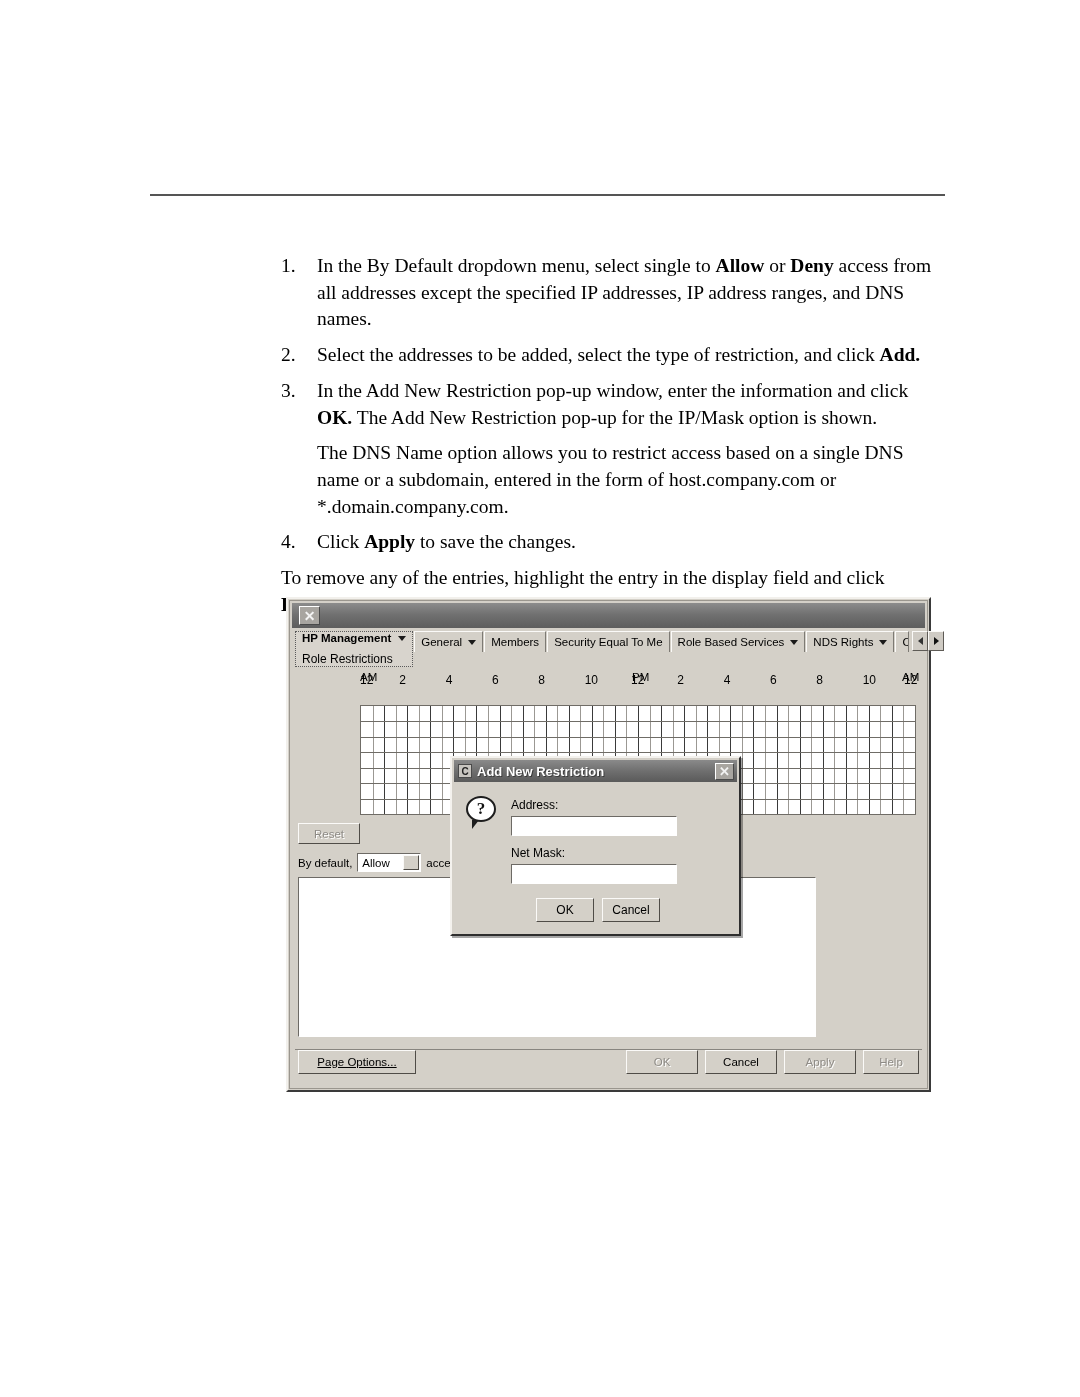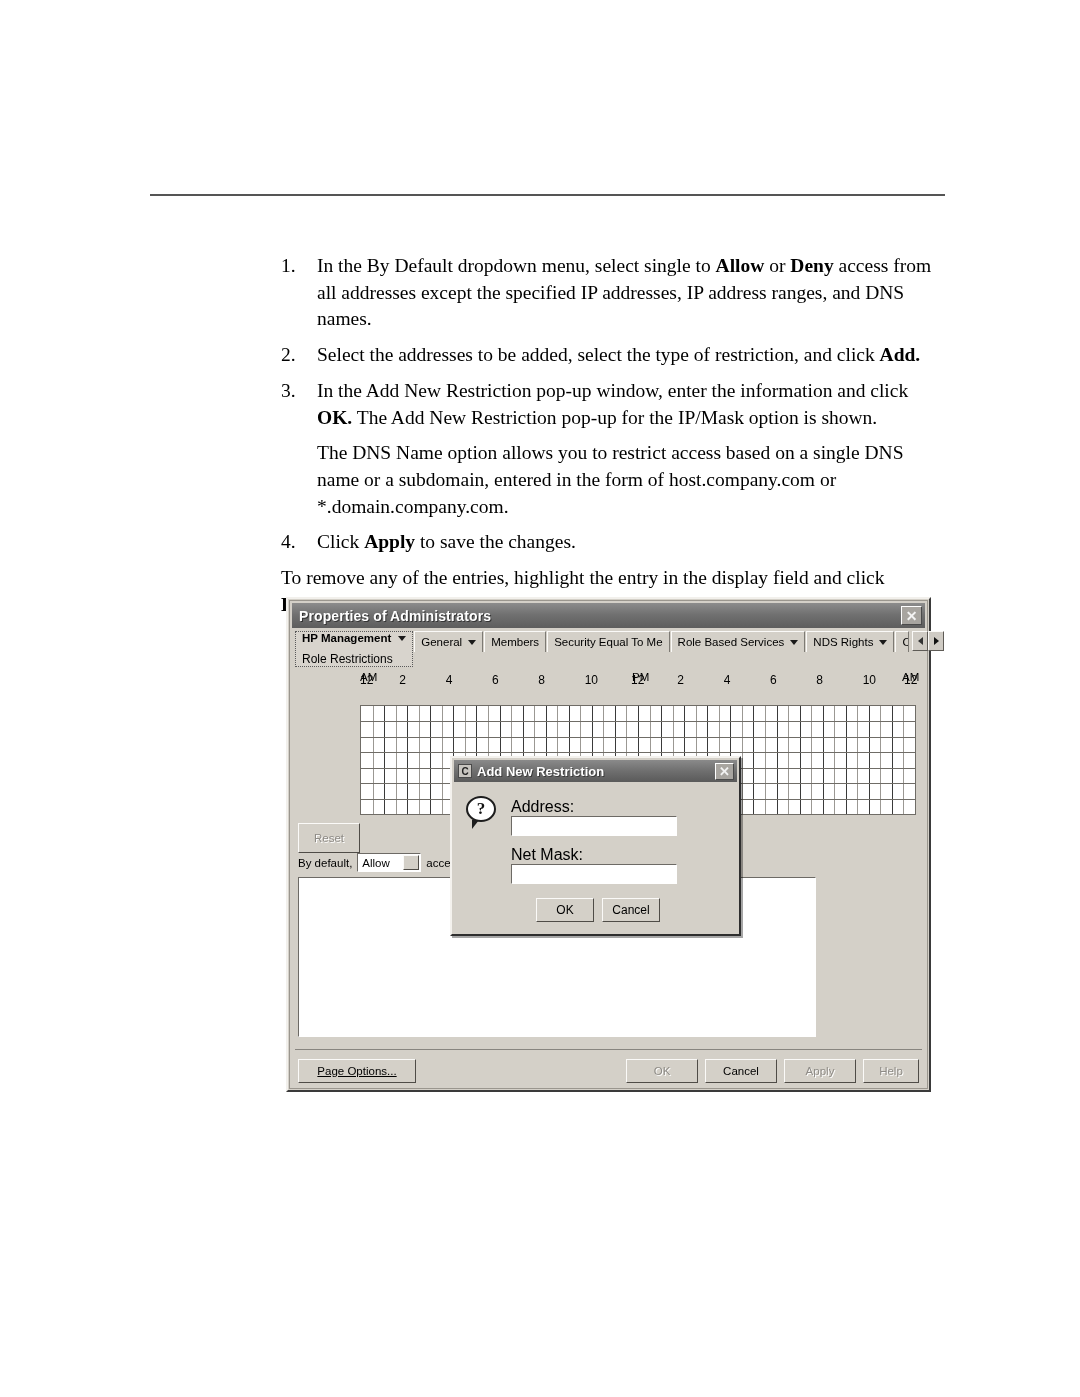--- a/index.html
+++ b/index.html
@@ -216,21 +216,21 @@
     border-left: 1.5px solid #fbfaf8;
     border-right: 1.5px solid #4f4c47;
     border-bottom: 1.5px solid #4f4c47;
     font-size: 11.5px;
     font-family: "Liberation Sans", sans-serif;
     color: #000;
     display: flex; align-items: center; justify-content: center;
   }
   .btn.disabled { color: #8e8b86; text-shadow: 1px 1px 0 #ffffff; }
 
-  .reset-btn { position: absolute; left: 8px; top: 222px; width: 62px; height: 30px; }
+  .reset-btn { position: absolute; left: 8px; top: 222px; width: 62px; height: 21px; }
 
   .bydefault {
     position: absolute; left: 8px; top: 252px;
     display: flex; align-items: center; gap: 5px;
     font-size: 11.5px; white-space: nowrap;
   }
   .combo {
     display: flex; align-items: center;
     height: 19px; background: #ffffff;
     border-top: 1.5px solid #6d6a65;
@@ -289,21 +289,21 @@
   }
   .rightpanel .btn { width: 88px; height: 23px; margin-top: 6px; }
 
   
   .bottombar {
     position: absolute;
     left: 5px; right: 5px; bottom: 5px;
     height: 34px;
     border-top: 1.5px solid #88857f;
     display: flex;
-    align-items: flex-end;
+    align-items: flex-start;
   }
   .bottombar .btn { height: 24px; }
   .btn-pageopt { width: 118px; margin-left: 3px; }
   .spacer { flex: 1 1 auto; }
   .btn-ok { width: 72px; margin-right: 7px; }
   .btn-cancel { width: 72px; margin-right: 7px; }
   .btn-apply { width: 72px; margin-right: 7px; }
   .btn-help { width: 56px; margin-right: 3px; }
   .ul { text-decoration: underline; }
 
@@ -360,21 +360,21 @@
   }
   .qicon::after {
     content: "";
     position: absolute;
     left: 4px; bottom: -9px;
     width: 0; height: 0;
     border-left: 7px solid #1d1d1d;
     border-bottom: 9px solid transparent;
   }
   .dlg-label {
-    position: absolute; font-size: 16px; color: #000;
+    position: absolute; font-size: 12px; color: #000;
   }
   .dlg-input {
     position: absolute;
     height: 20px;
     background: #ffffff;
     border-top: 1.5px solid #6d6a65;
     border-left: 1.5px solid #6d6a65;
     border-right: 1.5px solid #ffffff;
     border-bottom: 1.5px solid #ffffff;
   }
@@ -411,21 +411,20 @@
     <span class="txt"><span>Click </span><span style="font-weight: bold;">Apply</span><span> to save the changes.</span></span>
   </div>
 
   <div class="para-flush"><span>To remove any of the entries, highlight the entry in the display field and click </span><span style="font-weight: bold;">Delete.</span></div>
 </div>
 
 <div class="shot">
   <div class="shot-inner">
 
     <div class="titlebar">
-      <span class="titlebar-text">Properties of Administrators</span>
       <div class="title-close">✕</div>
     </div>
 
     <div class="tabstrip">
       <div class="tab active">
         <div class="tab-row1">
           <span>HP Management</span>
           <span class="caret"></span>
         </div>
         <div class="tab-row2">Role Restrictions</div>

